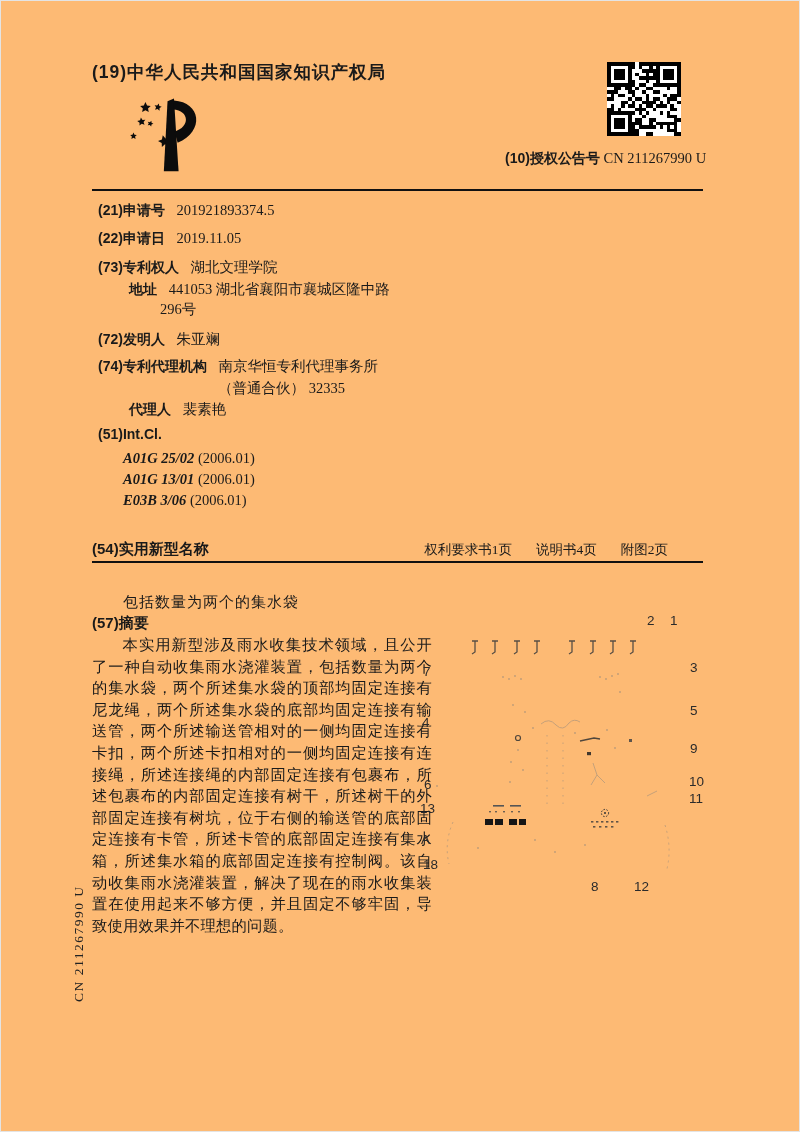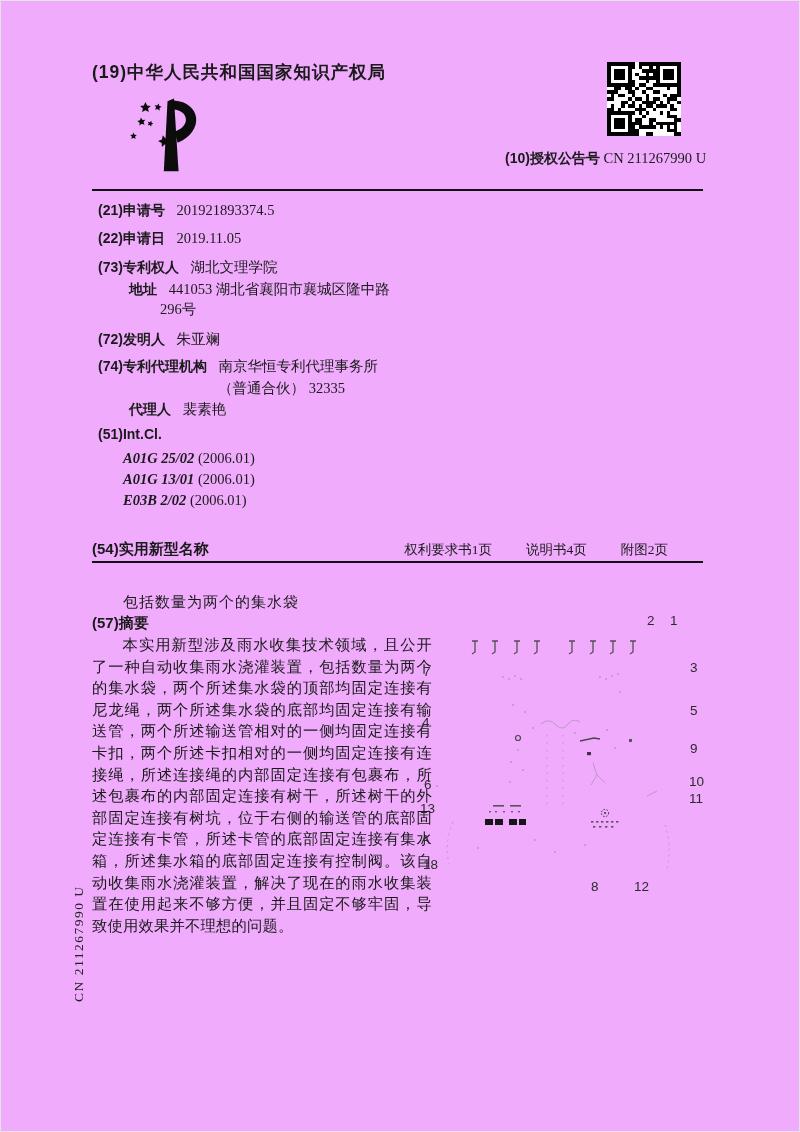--- a/index.html
+++ b/index.html
@@ -1,31 +1,31 @@
 <!DOCTYPE html>
 <html><head>
 <meta charset="utf-8">
 <style>
   html,body{margin:0;padding:0;background:#fff;}
-  .page{position:relative;width:800px;height:1132px;background:#f0abfc;overflow:hidden;
+  .page{position:relative;width:800px;height:1132px;background:#fdba74;overflow:hidden;
         font-family:"Liberation Serif","DejaVu Serif",serif;color:#1a1a1a;
         box-shadow:inset 0 0 0 1px #e4e4e4;}
   .sans{font-family:"Liberation Sans","DejaVu Sans",sans-serif;}
   .abs{position:absolute;}
   .office{left:92px;top:60px;font-size:17.5px;font-weight:bold;letter-spacing:1px;}
   .doc-type{left:272px;top:104px;font-size:29px;font-weight:bold;letter-spacing:2px;}
   .pub-block{left:505px;top:147px;line-height:22px;font-size:14.5px;white-space:nowrap;}
   .pub-block .lbl{font-weight:bold;font-family:"Liberation Sans","DejaVu Sans",sans-serif;font-size:14px;margin-top:36px;}
   .rule{background:#111;height:2px;left:92px;width:611px;}
   .r1{top:189px;} .r2{top:561px;}
   .row{position:absolute;left:92px;font-size:14.5px;white-space:nowrap;}
   .row .lbl{font-weight:bold;font-family:"Liberation Sans","DejaVu Sans",sans-serif;font-size:14px;margin-right:8px;margin-left:6px;}
   .ind1{left:123px;} .ind2{left:160px;} .ind3{left:218px;}
   .it{font-style:italic;font-weight:bold;}
-  .pages-info{top:541px;right:132px;font-size:13.5px;display:flex;gap:34px;white-space:nowrap;}
+  .pages-info{top:541px;right:132px;font-size:13.5px;display:flex;gap:24px;white-space:nowrap;}
   .sec-label{left:92px;font-weight:bold;font-family:"Liberation Sans","DejaVu Sans",sans-serif;font-size:15px;}
   .invention-title{left:123px;font-size:15px;letter-spacing:1px;}
   .abstract{left:92px;top:634px;width:340px;font-size:15.3px;line-height:21.6px;
             text-align:justify;text-indent:2em;letter-spacing:0.2px;}
   .figure{left:415px;top:600px;width:300px;height:305px;}
   .fig-label{position:absolute;font-size:13.5px;color:#2b2b2b;font-family:"Liberation Sans","DejaVu Sans",sans-serif;}
   .qr{left:607px;top:62px;display:grid;grid-template-columns:repeat(21,3.5px);grid-template-rows:repeat(21,3.5px);}
   .qr div{width:3.5px;height:3.5px;background:#fff;}
   .qr div.on{background:#000;}
   .logo{left:116px;top:90px;}
@@ -545,21 +545,21 @@
   </div>
   <div class="row ind1" style="top:450px">
     <span class="it">A01G 25/02</span>
     <span>(2006.01)</span>
   </div>
   <div class="row ind1" style="top:471px">
     <span class="it">A01G 13/01</span>
     <span>(2006.01)</span>
   </div>
   <div class="row ind1" style="top:492px">
-    <span class="it">E03B 2/02</span>
+    <span class="it">E03B 3/06</span>
     <span>(2006.01)</span>
   </div>
 
   <div class="abs pages-info">
     <span>权利要求书1页</span>
     <span>说明书4页</span>
     <span>附图2页</span>
   </div>
 
   <div class="abs rule r2"></div>

